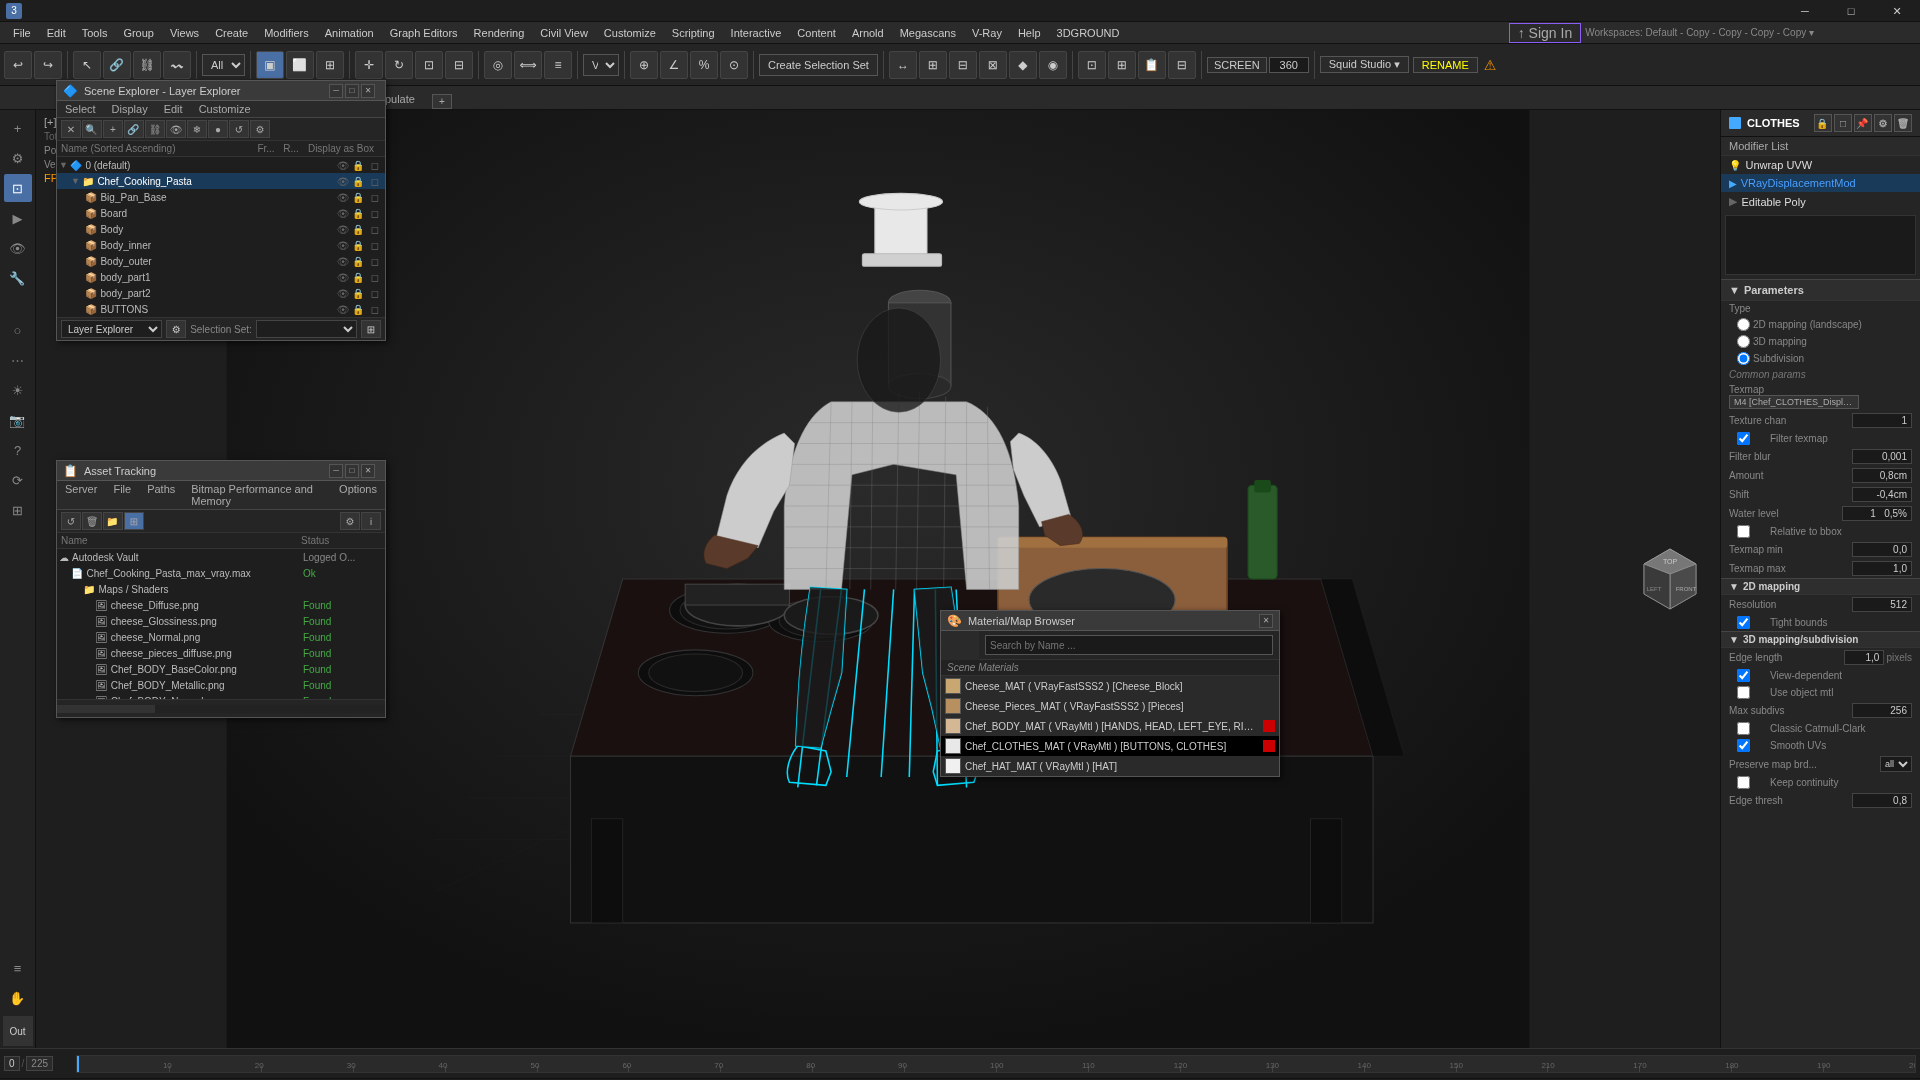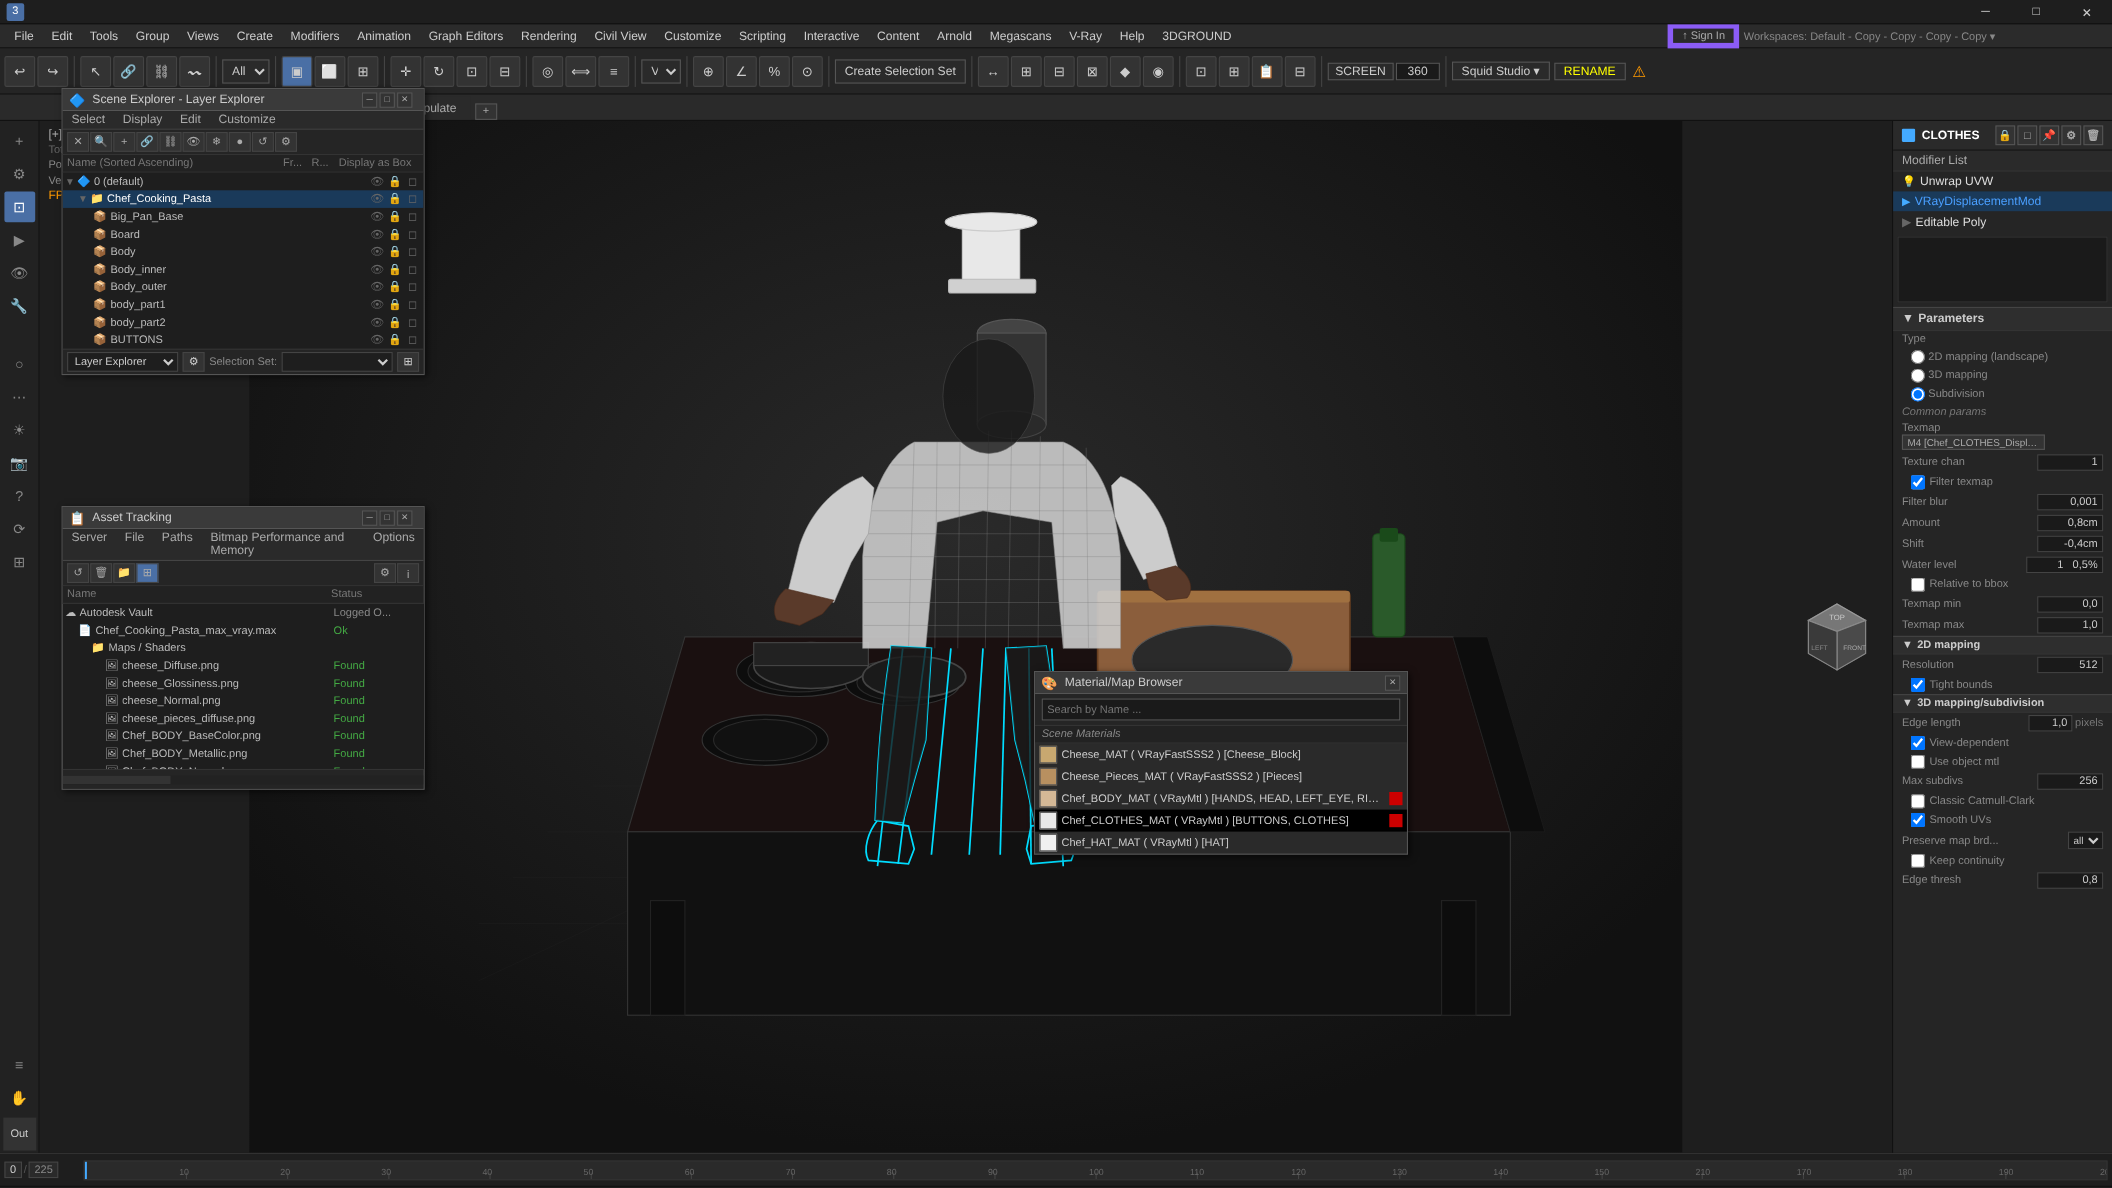--- a/index.html
+++ b/index.html
@@ -264,21 +264,21 @@
       font-size: 10px; color: #888;
     }
     .param-radio-row label { display: flex; align-items: center; gap: 3px; }
     .param-section-label {
       padding: 2px 8px;
       font-size: 10px;
       color: #777;
       font-style: italic;
     }
     .param-checkbox-row {
-      display: flex; align-items: center; gap: 4px;
+      display: flex; align-items: center; gap: 20px;
       padding: 2px 8px 2px 16px;
       font-size: 10px; color: #888;
     }
     .param-texmap {
       padding: 2px 8px;
       font-size: 10px;
       color: #888;
     }
     .texmap-btn {
       background: #333;
@@ -490,20 +490,21 @@
       top: 610px;
       left: 940px;
       width: 340px;
     }
     .mb-search {
       display: flex;
       align-items: center;
       padding: 4px 6px;
       background: #252525;
       border-bottom: 1px solid #333;
+      margin-left: 38px;
     }
     .mb-search-input {
       flex: 1;
       height: 20px;
       background: #1a1a1a;
       border: 1px solid #555;
       color: #ccc;
       font-size: 10px;
       padding: 0 4px;
     }
@@ -619,21 +620,21 @@
   <div class="menu-item">Scripting</div>
   <div class="menu-item">Interactive</div>
   <div class="menu-item">Content</div>
   <div class="menu-item">Arnold</div>
   <div class="menu-item">Megascans</div>
   <div class="menu-item">V-Ray</div>
   <div class="menu-item">Help</div>
   <div class="menu-item">3DGROUND</div>
   <div style="flex:1;"></div>
   <div style="display:flex;align-items:center;gap:4px;padding-right:100px;">
-    <div style="background:#2a2a2a;border:5px solid #8b5cf6;padding:1px 8px;font-size:10px;color:#aaa;cursor:pointer;">↑ Sign In</div>
+    <div style="background:#2a2a2a;border:1px solid #8b5cf6;padding:1px 8px;font-size:14px;color:#aaa;cursor:pointer;">↑ Sign In</div>
     <div style="font-size:10px;color:#888;">Workspaces: Default - Copy - Copy - Copy - Copy ▾</div>
   </div>
 </div>
 
 <div id="toolbar">
 
   <div class="toolbar-btn" title="Undo">↩</div>
   <div class="toolbar-btn" title="Redo">↪</div>
   <div class="toolbar-sep"></div>
 

